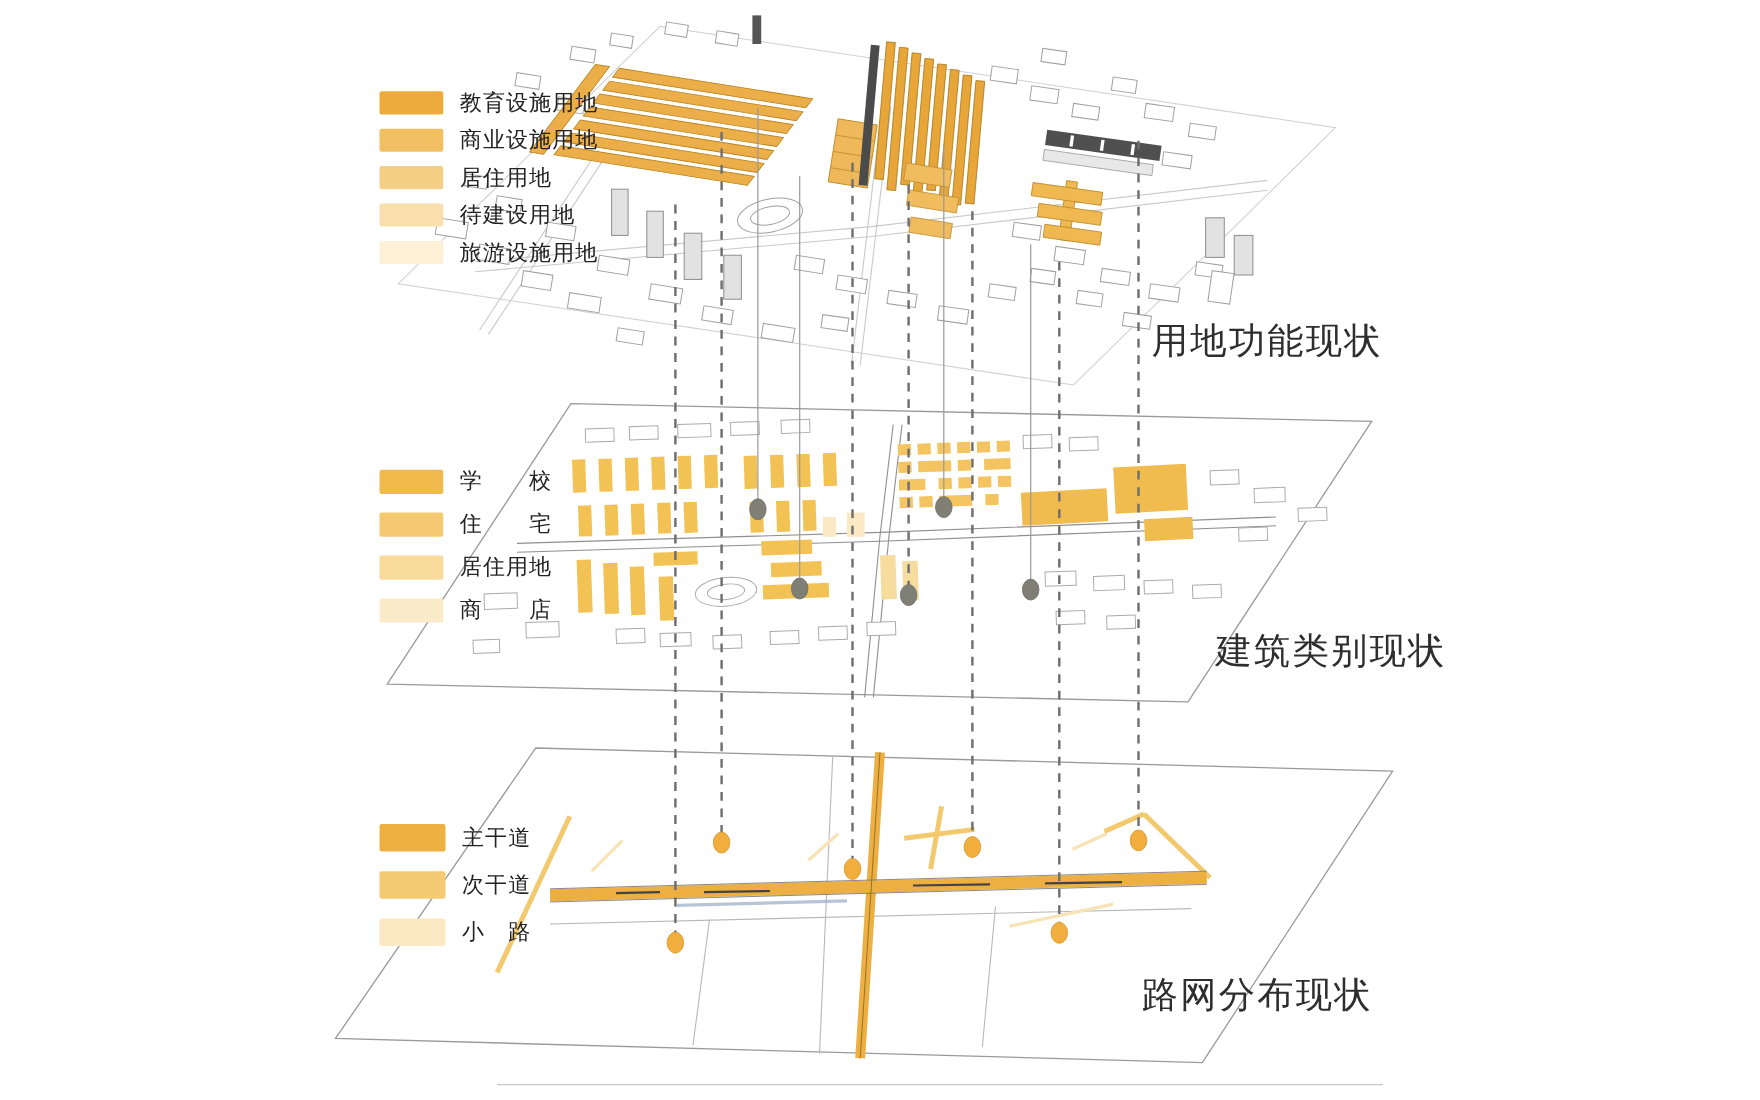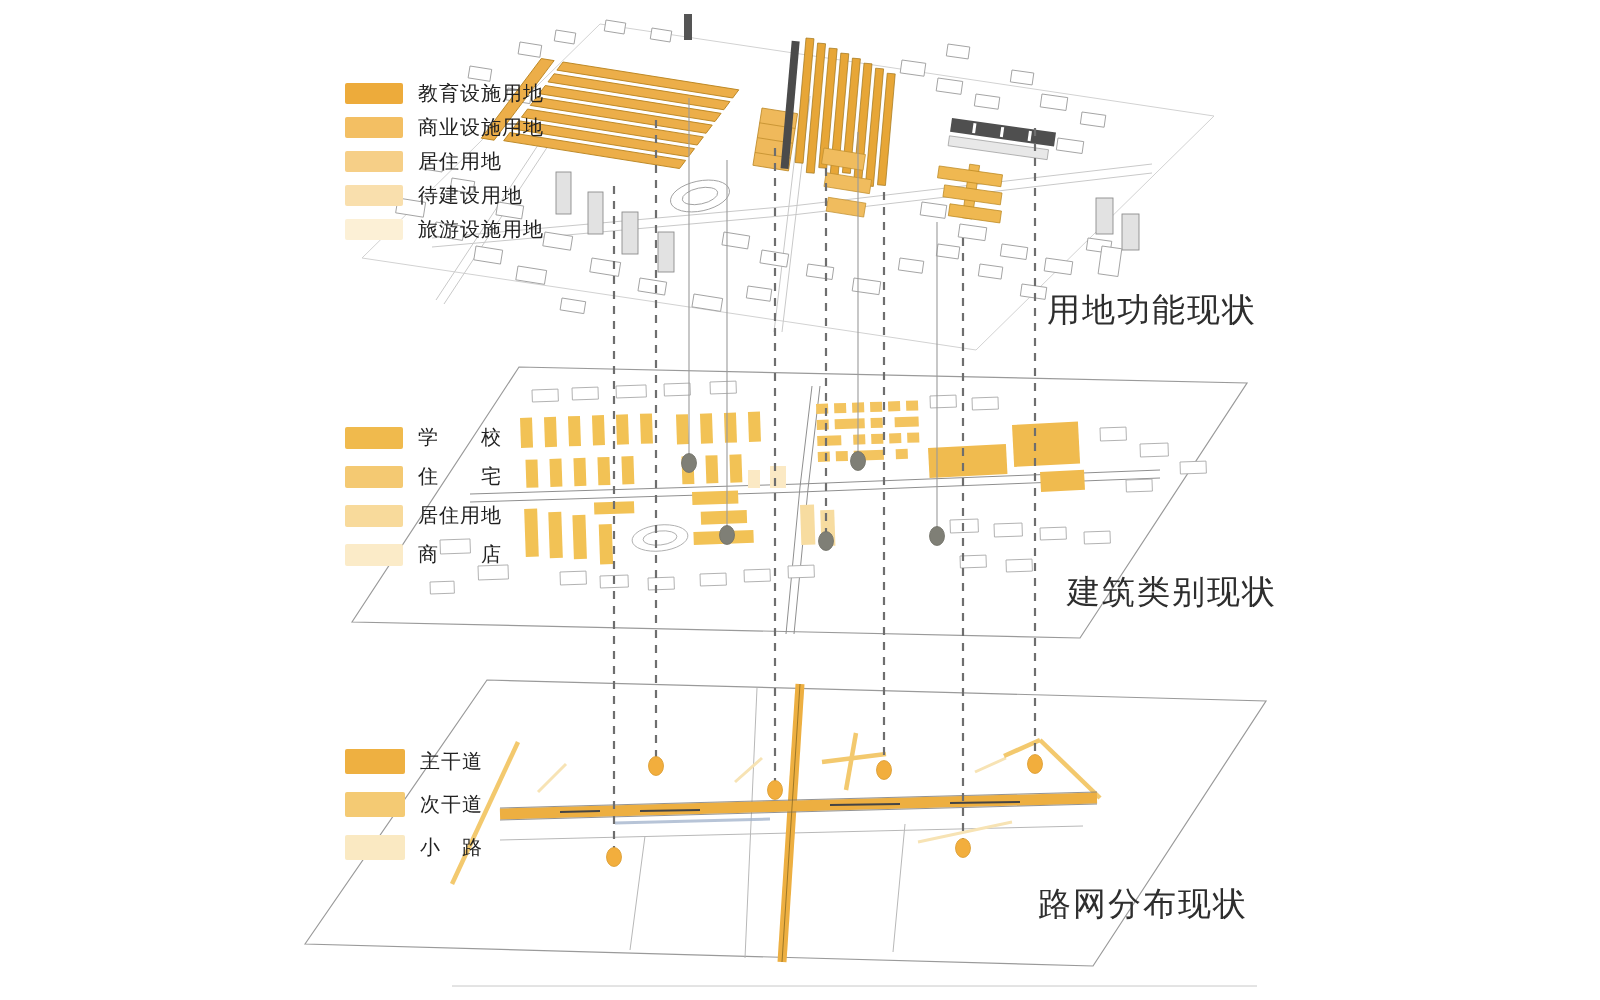--- a/index.html
+++ b/index.html
@@ -340,21 +340,21 @@
     <ellipse cx="614" cy="857" rx="7.5" ry="9.5"></ellipse>
     <ellipse cx="656" cy="766" rx="7.5" ry="9.5"></ellipse>
     <ellipse cx="775" cy="790" rx="7.5" ry="9.5"></ellipse>
     <ellipse cx="884" cy="770" rx="7.5" ry="9.5"></ellipse>
     <ellipse cx="963" cy="848" rx="7.5" ry="9.5"></ellipse>
     <ellipse cx="1035" cy="764" rx="7.5" ry="9.5"></ellipse>
   </g>
 </svg>
 
 <div class="layer-title" style="left:1047px;top:288px;">用地功能现状</div>
-<div class="layer-title" style="left:1067px;top:570px;">建筑类别现状</div>
+<div class="layer-title" style="left:1105px;top:570px;">建筑类别现状</div>
 <div class="layer-title" style="left:1038px;top:882px;font-family:Liberation Mono, monospace;">路网分布现状</div>
 
 <div class="legend legend-1" style="left:345px;top:76px;">
   <div class="lrow">
     <span class="sw" style="background: rgb(237, 171, 59);"></span>
     <span class="lbl">教育设施用地</span>
   </div>
   <div class="lrow">
     <span class="sw" style="background: rgb(243, 191, 99);"></span>
     <span class="lbl">商业设施用地</span>

